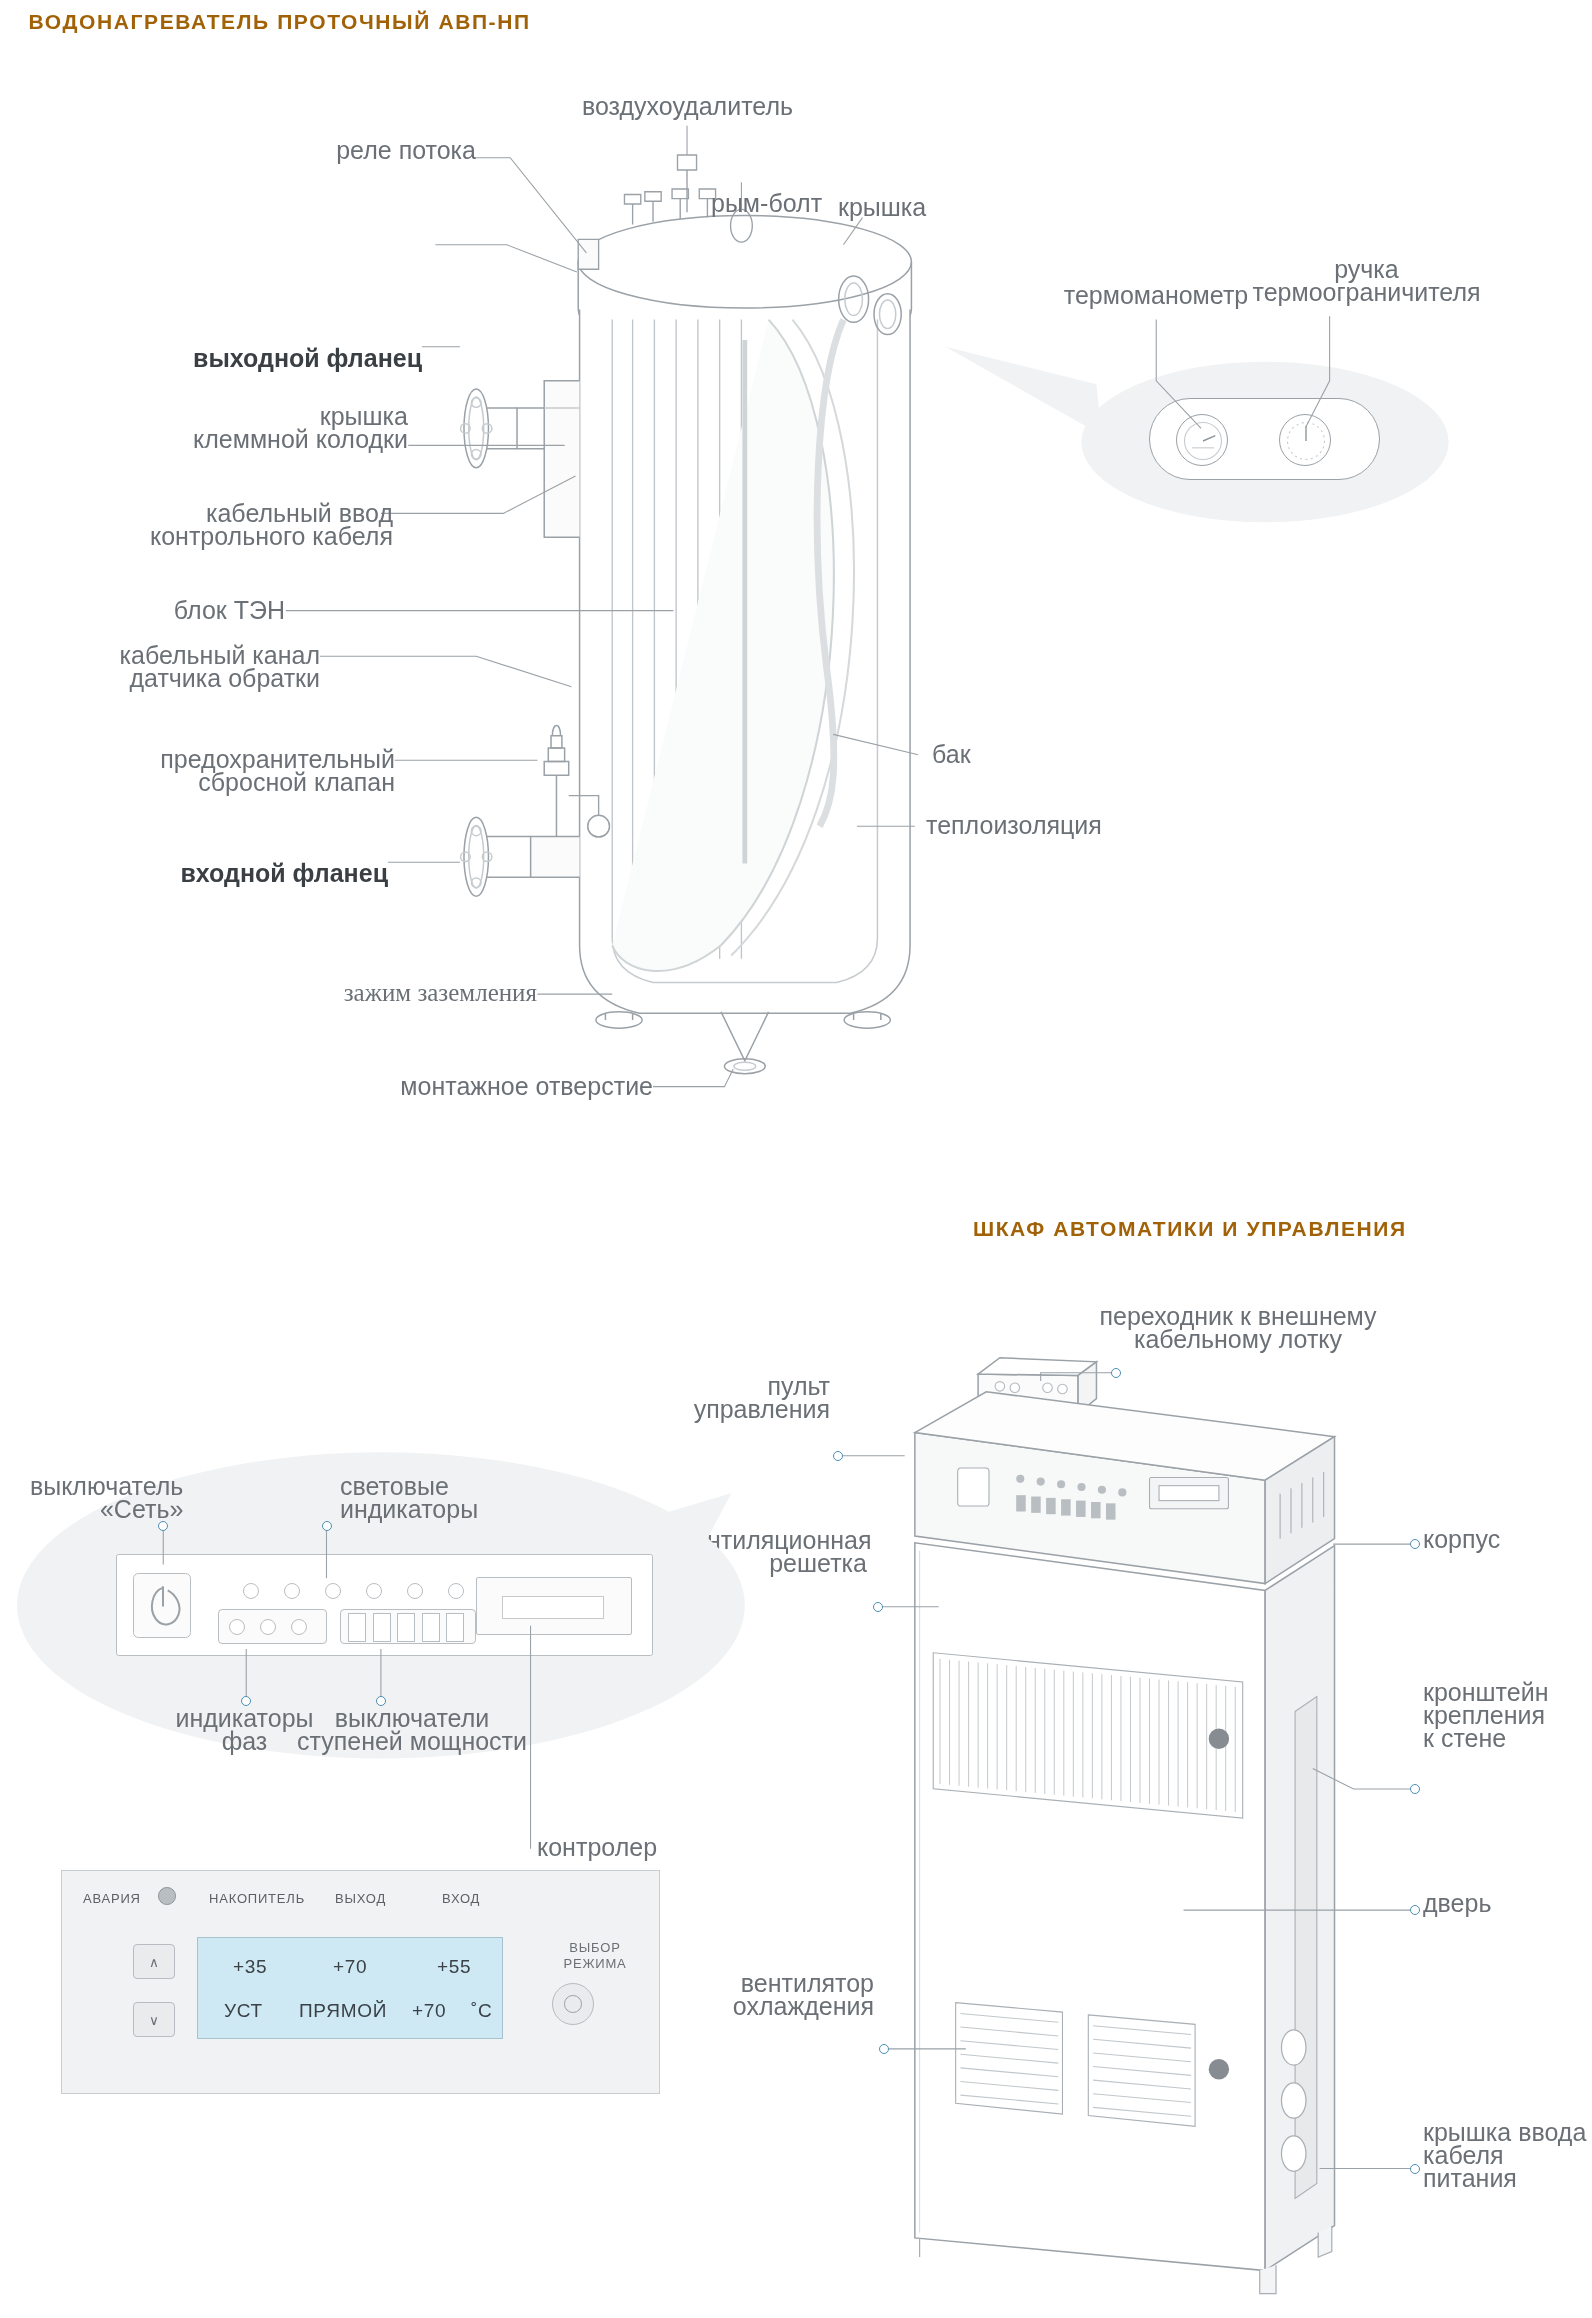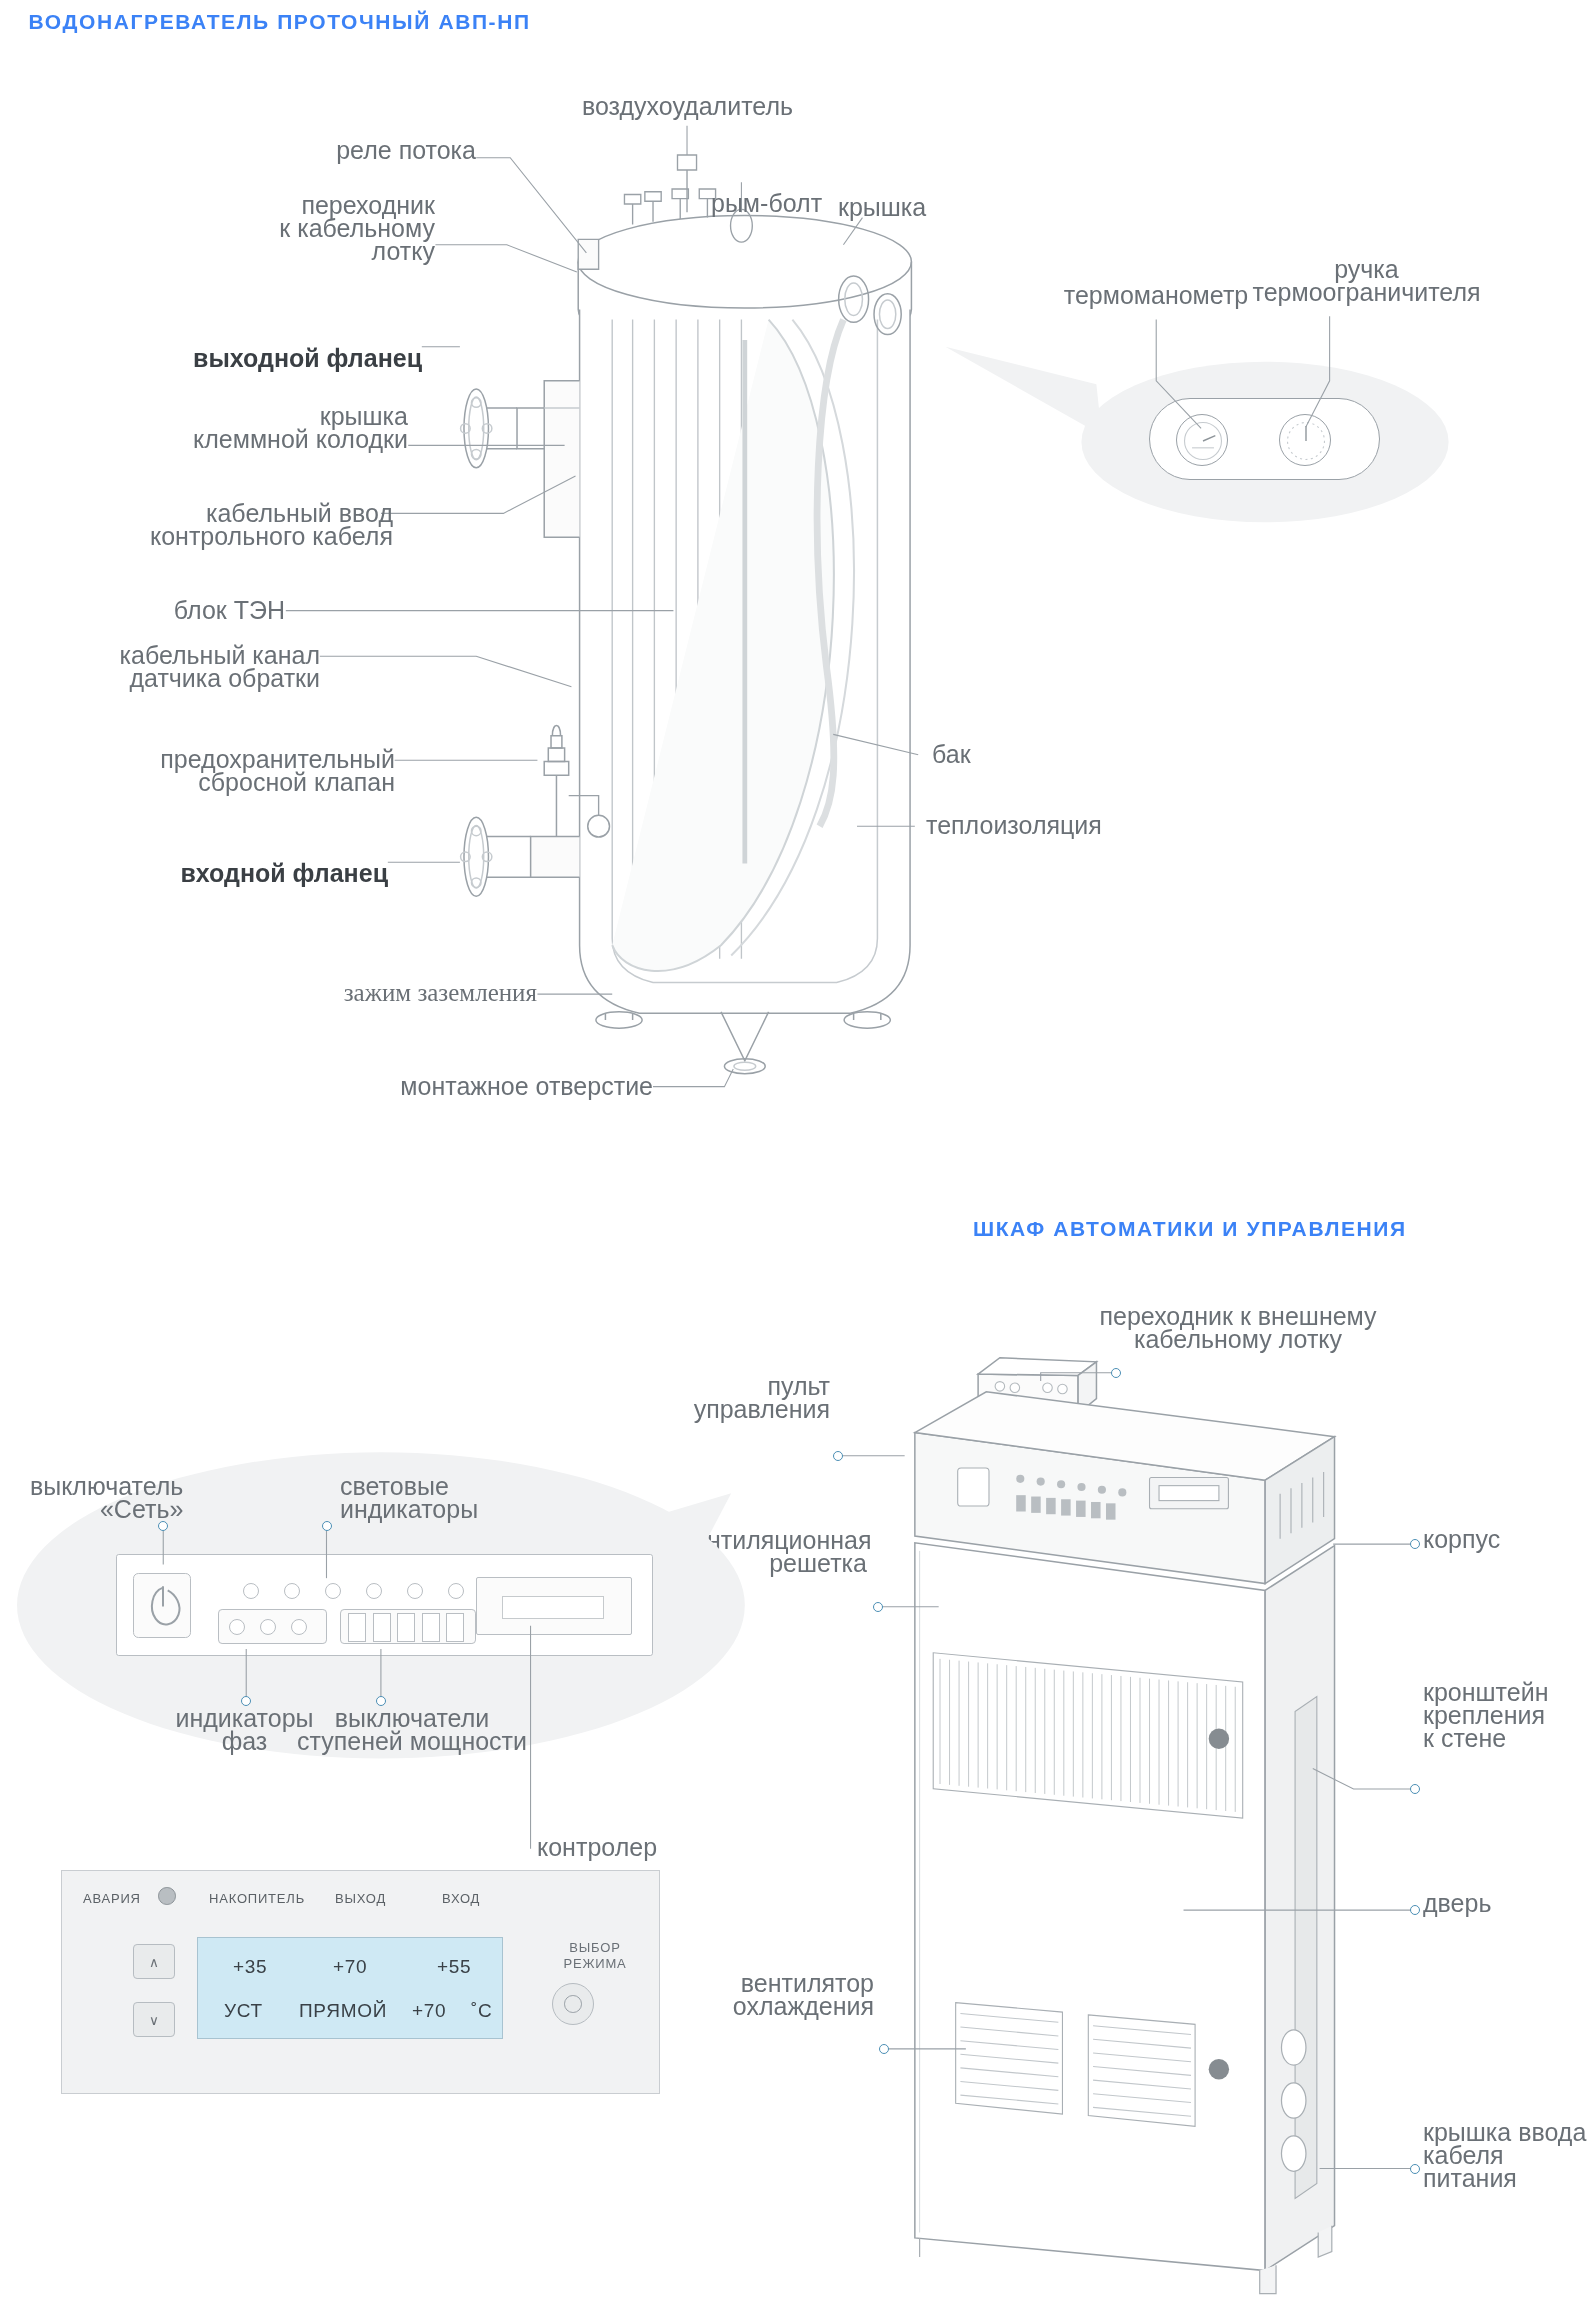--- a/index.html
+++ b/index.html
@@ -13,21 +13,21 @@
     overflow: hidden;
   }
   .page { position: relative; width: 1593px; height: 2319px; }
 
   
   .section-title {
     position: absolute;
     font-size: 21px;
     font-weight: bold;
     letter-spacing: 1.6px;
-    color: #3b82f6;
+    color: #a16207;
   }
   #title-heater { left: 28.6px; top: 9.5px; }
   #title-cabinet { left: 973px; top: 1217px; }
 
   
   .lbl {
     position: absolute;
     font-size: 25px;
     line-height: 23px;
     color: #6a7076;
@@ -237,23 +237,20 @@
       <path d="M960,1598 L1065,1598 L1078,1572"></path>
 
       <path d="M1350,1110 L1225,1080"></path>
 
       <path d="M1345,1215 L1260,1215"></path>
     </g>
   </svg>
 
   <div class="lbl center" style="left:531px; top:95px; width:313px;">воздухоудалитель</div>
   <div class="lbl right" style="left:204px; top:139px; width:272px;">реле потока</div>
-  <div class="lbl right" style="left:190px; top:194px; width:245px;">переходник
-к кабельному
-лотку</div>
   <div class="lbl" style="left:665px; top:192px;margin-left:46px;">рым-болт</div>
   <div class="lbl" style="left:838px; top:196px;">крышка</div>
   <div class="lbl bold right" style="left:170px; top:335px; width:252px;">выходной фланец</div>
   <div class="lbl right" style="left:156px; top:405px; width:252px;">крышка
 клеммной колодки</div>
   <div class="lbl right" style="left:114px; top:502px; width:279px;">кабельный ввод
 контрольного кабеля</div>
   <div class="lbl right" style="left:88px; top:599px; width:197px;">блок ТЭН</div>
   <div class="lbl right" style="left:82px; top:644px; width:238px;">кабельный канал
 датчика обратки</div>

